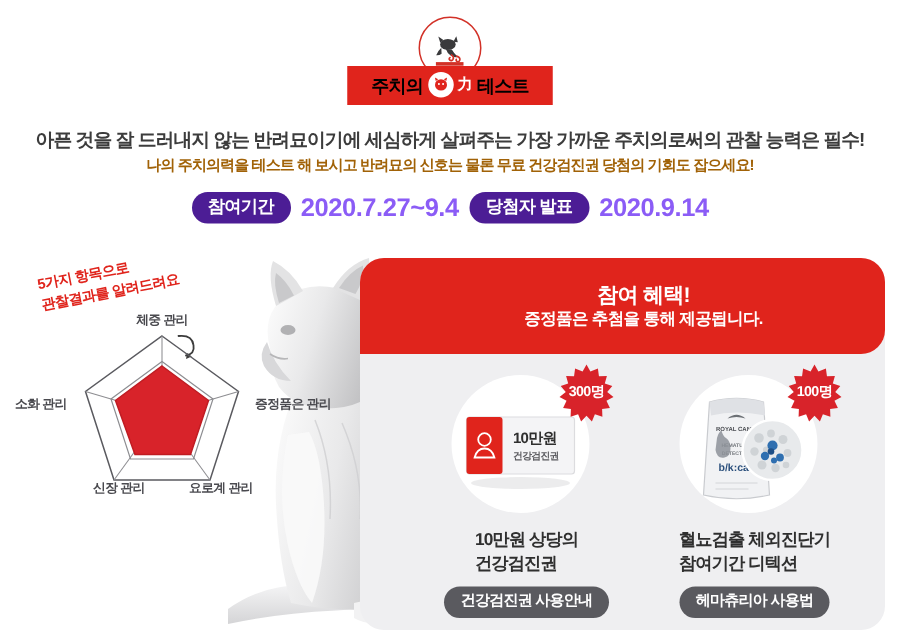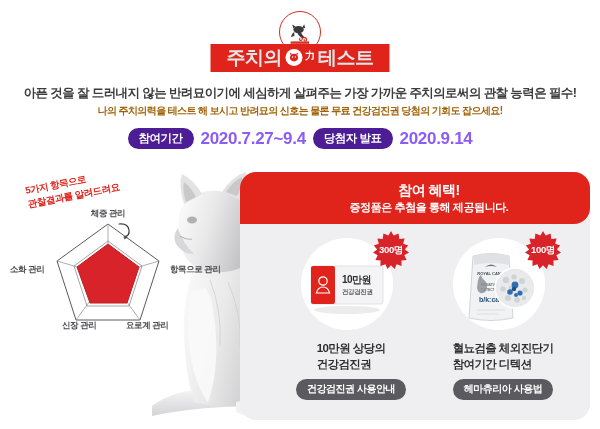--- a/index.html
+++ b/index.html
@@ -23,21 +23,21 @@
   .brand-logo svg{display:block;}
 
   .title-banner{
     position:absolute;left:50%;top:44px;transform:translateX(-50%);
     background:#e0241c;
     padding:4px 16px 5px 16px;
     display:flex;align-items:center;gap:3px;
     white-space:nowrap;
   }
   .title-banner .t-txt{
-    color:#e5e5e5;font-size:19px;font-weight:bold;letter-spacing:-0.5px;line-height:1;
+    color:#000000;font-size:12px;font-weight:bold;letter-spacing:-0.5px;line-height:1;
   }
   .title-circle{
     width:17px;height:17px;border-radius:50%;background:#fff;
     display:flex;align-items:center;justify-content:center;flex:0 0 auto;
   }
   .title-circle svg{display:block;}
   .title-sup{color:#fff;font-size:10px;font-weight:bold;align-self:flex-start;margin-top:1px;}
 
   
   .desc{
@@ -90,21 +90,21 @@
     pointer-events:none;
   }
   .cat-photo svg{display:block;}
 
   
   .benefit-panel{
     position:absolute;left:240px;top:172px;width:350px;height:248px;
     background:#efeff1;border-radius:16px;overflow:hidden;
   }
   .benefit-header{
-    position:relative;height:52px;background:#e0241c;
+    position:relative;height:64px;background:#e0241c;
     border-bottom-right-radius:16px;
     display:flex;flex-direction:column;align-items:center;justify-content:center;
     padding-left:28px;
   }
   .benefit-header .bh-title{
     color:#fff;font-size:14px;font-weight:bold;letter-spacing:-0.5px;line-height:1.2;
   }
   .benefit-header .bh-sub{
     color:#fff;font-size:11px;font-weight:bold;letter-spacing:-0.4px;margin-top:3px;line-height:1.2;
   }
@@ -265,21 +265,21 @@
         <line x1="56" y1="56" x2="56" y2="4"></line>
         <line x1="56" y1="56" x2="107" y2="41"></line>
         <line x1="56" y1="56" x2="88" y2="100"></line>
         <line x1="56" y1="56" x2="24" y2="100"></line>
         <line x1="56" y1="56" x2="5" y2="41"></line>
       </g>
 
       <polygon points="56,24 87,47 75,83 38,83 25,47" fill="#d8232a" stroke="#c01c22" stroke-width="1"></polygon>
     </svg>
     <span class="radar-label lbl-weight">체중 관리</span>
-    <span class="radar-label lbl-stress">항목으로 관리</span>
+    <span class="radar-label lbl-stress">증정품은 관리</span>
     <span class="radar-label lbl-urinary">요로계 관리</span>
     <span class="radar-label lbl-kidney">신장 관리</span>
     <span class="radar-label lbl-digest">소화 관리</span>
   </div>
 
   <div class="benefit-panel">
     <div class="benefit-header">
       <div class="bh-title">참여 혜택!</div>
       <div class="bh-sub">증정품은 추첨을 통해 제공됩니다.</div>
     </div>

